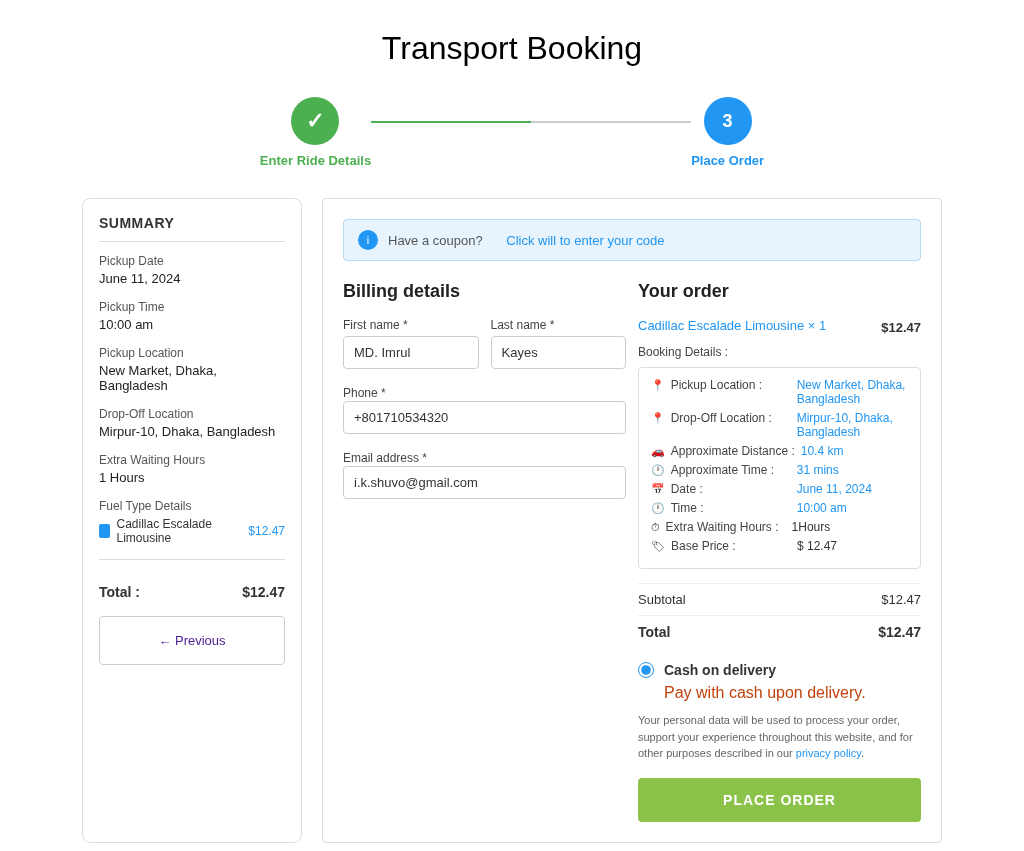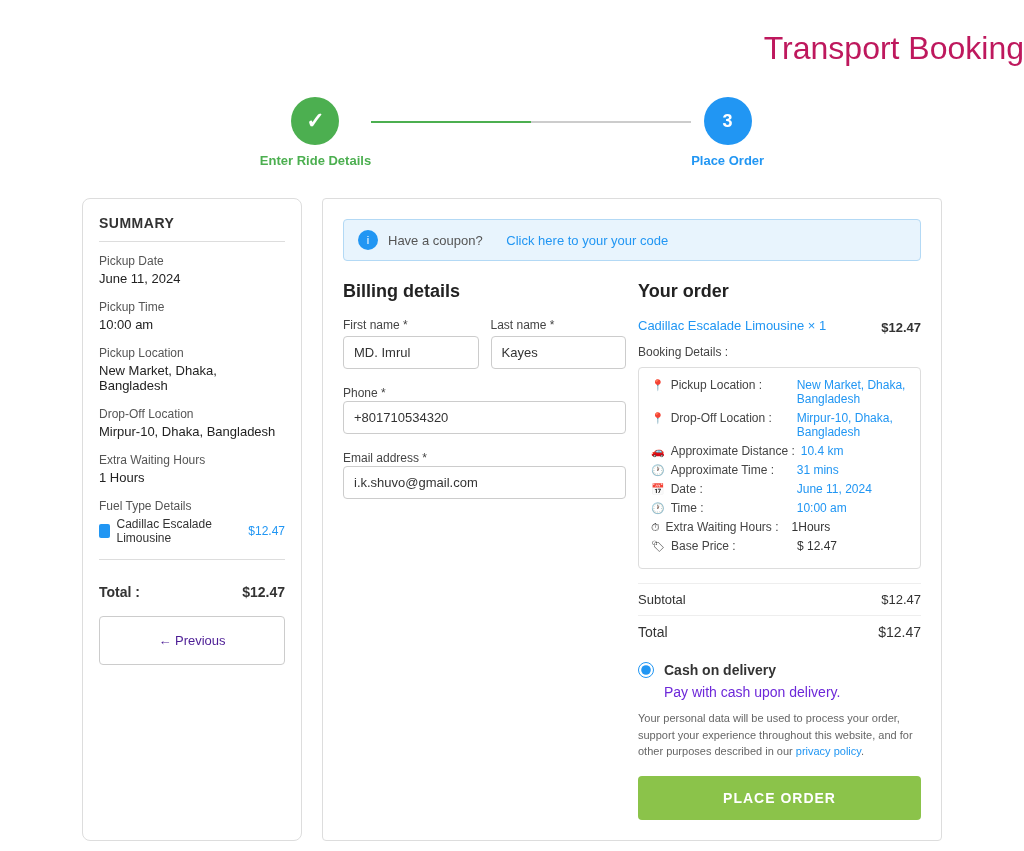--- a/index.html
+++ b/index.html
@@ -6,25 +6,25 @@
     body {
       font-family: Arial, sans-serif;
       background: #fff;
       color: #333;
       min-height: 851px;
       padding-bottom: 40px;
     }
 
     
     .page-title {
-      text-align: right;
+      text-align: center;
       font-size: 32px;
       font-weight: 400;
       padding: 30px 0 20px;
-      color: #be185d;
+      color: #000000;
     }
 
     
     .stepper {
       display: flex;
       align-items: flex-start;
       justify-content: center;
       padding: 10px 0 30px;
       position: relative;
     }
@@ -297,21 +297,21 @@
       display: flex;
       justify-content: space-between;
       font-size: 13px;
       padding: 8px 0;
       border-top: 1px solid #eee;
     }
     .order-total-row {
       display: flex;
       justify-content: space-between;
       font-size: 14px;
-      font-weight: 400;
+      font-weight: 700;
       padding: 8px 0;
       border-top: 1px solid #eee;
     }
 
     
     .payment-option {
       display: flex;
       align-items: center;
       gap: 10px;
       margin: 14px 0 6px;
@@ -319,22 +319,22 @@
     .payment-radio {
       accent-color: #2196F3;
       width: 16px;
       height: 16px;
     }
     .payment-label {
       font-size: 14px;
       font-weight: 600;
     }
     .payment-desc {
-      font-size: 14px;
-      color: #6d28d9;
+      font-size: 16px;
+      color: #c2410c;
       margin-left: 26px;
       margin-bottom: 10px;
     }
     .privacy-text {
       font-size: 11px;
       color: #666;
       line-height: 1.5;
       margin-bottom: 16px;
     }
     .privacy-link {
@@ -422,21 +422,21 @@
     </div>
 
     <button class="summary-prev-btn">← Previous</button>
   </div>
 
   <div class="order-panel">
 
     <div class="coupon-banner">
       <div class="coupon-icon">i</div>
       <span>Have a coupon?</span>&nbsp;
-      <a class="coupon-link">Click here to your your code</a>
+      <a class="coupon-link">Click will to enter your code</a>
     </div>
 
     <div class="order-columns">
 
       <div class="billing-col">
         <div class="section-title">Billing details</div>
 
         <div class="form-row">
           <div class="form-group">
             <label class="form-label">First name *</label>

